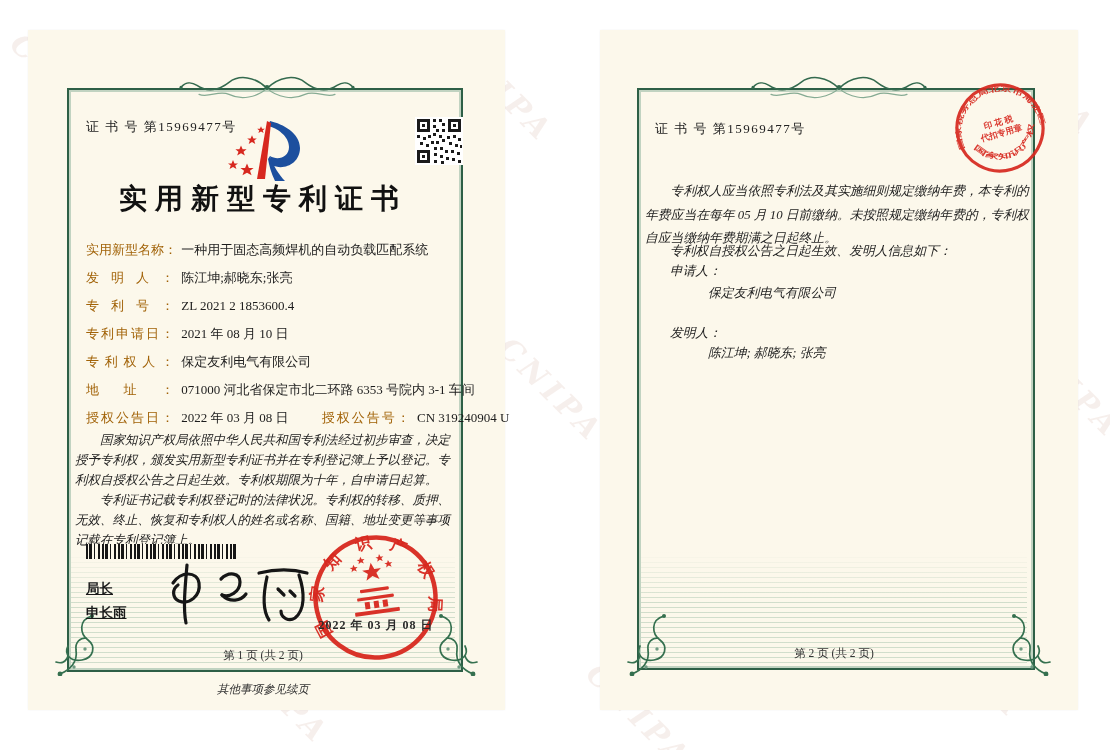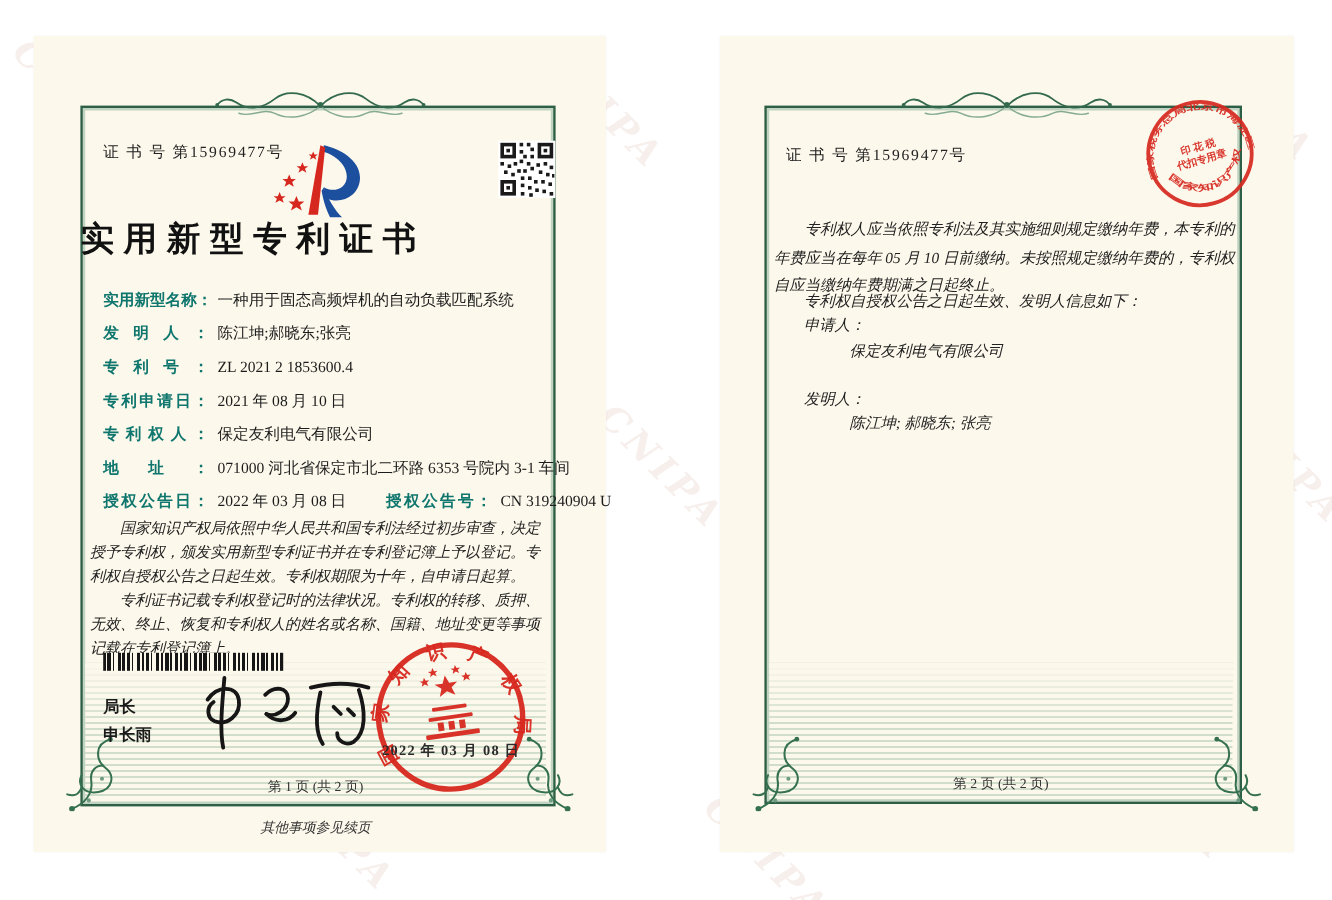--- a/index.html
+++ b/index.html
@@ -15,32 +15,32 @@
   .page2{left:600px;width:478px;}
   .frame{position:absolute;border:2px solid #2d5f46;box-shadow:inset 0 0 0 2px rgba(143,181,158,0.55);}
   .page1 .frame{left:39px;top:58px;width:392px;height:580px;}
   .page2 .frame{left:37px;top:58px;width:394px;height:578px;}
   .guilloche{position:absolute;pointer-events:none;
       background:linear-gradient(180deg,#fcf8eb 0%,rgba(252,248,235,0) 45%),
       repeating-linear-gradient(180deg,rgba(110,160,130,0.30) 0 1px,rgba(252,248,235,0) 1px 5px);}
   .page1 .guilloche{left:43px;top:522px;width:384px;height:114px;}
   .page2 .guilloche{left:41px;top:522px;width:386px;height:112px;}
   .certno{position:absolute;font-size:13px;letter-spacing:1.5px;color:#222;}
-  .title{position:absolute;text-align:left;font-size:28px;font-weight:700;letter-spacing:8px;color:#111;}
+  .title{position:absolute;text-align:center;font-size:28px;font-weight:700;letter-spacing:8px;color:#111;}
   .fields{position:absolute;left:58px;top:206px;width:370px;}
   .frow{height:28px;line-height:28px;font-size:13px;white-space:nowrap;}
-  .lbl{display:inline-block;width:88px;text-align:justify;text-align-last:justify;font-weight:700;color:#0f766e;vertical-align:top;}
+  .lbl{display:inline-block;width:88px;text-align:justify;text-align-last:justify;font-weight:400;color:#a16207;vertical-align:top;}
   .val{color:#1c1c1c;margin-left:4px;}
   .grant2{margin-left:30px;}
   .kai{font-style:italic;font-family:"Liberation Serif","DejaVu Serif",serif;color:#222;}
   .paras{position:absolute;left:47px;top:400px;width:382px;font-size:12.5px;line-height:1.6;}
   .paras p{margin:0;text-indent:2em;}
   .barcode{position:absolute;left:58px;top:514px;width:150px;height:15px;
       background:repeating-linear-gradient(90deg,#161616 0 2px,#fcf8eb 2px 3.5px,#161616 3.5px 6.5px,#fcf8eb 6.5px 8px,#161616 8px 9px,#fcf8eb 9px 12px,#161616 12px 14.5px,#fcf8eb 14.5px 16px);}
-  .director{position:absolute;left:58px;font-family:"Liberation Sans","DejaVu Sans",sans-serif;font-weight:700;font-size:13.5px;color:#1a1a1a;}
+  .director{position:absolute;left:58px;font-family:"Liberation Sans","DejaVu Sans",sans-serif;font-weight:700;font-size:13.5px;color:#1a1a1a;text-decoration:underline;}
   .sig{position:absolute;left:135px;top:523px;}
   .sealwrap{position:absolute;left:280px;top:500px;width:135px;height:135px;transform:rotate(-8deg);}
   .sealdate{position:absolute;left:268px;top:587px;width:160px;text-align:center;font-size:12px;font-weight:600;letter-spacing:1px;color:#2b2b2b;z-index:3;}
   .pagefooter{position:absolute;text-align:center;font-size:11.5px;color:#333;}
   .note{position:absolute;text-align:center;font-size:11.5px;color:#333;}
   .stampwrap{position:absolute;left:352px;top:50px;width:96px;height:96px;transform:rotate(-16deg);opacity:0.92;}
   .logo{position:absolute;left:193px;top:85px;}
   .qr{position:absolute;left:387px;top:87px;}
   .flourish{position:absolute;left:50%;transform:translate(-50%,-52%);}
   .page1 .flourish{top:58px;}

